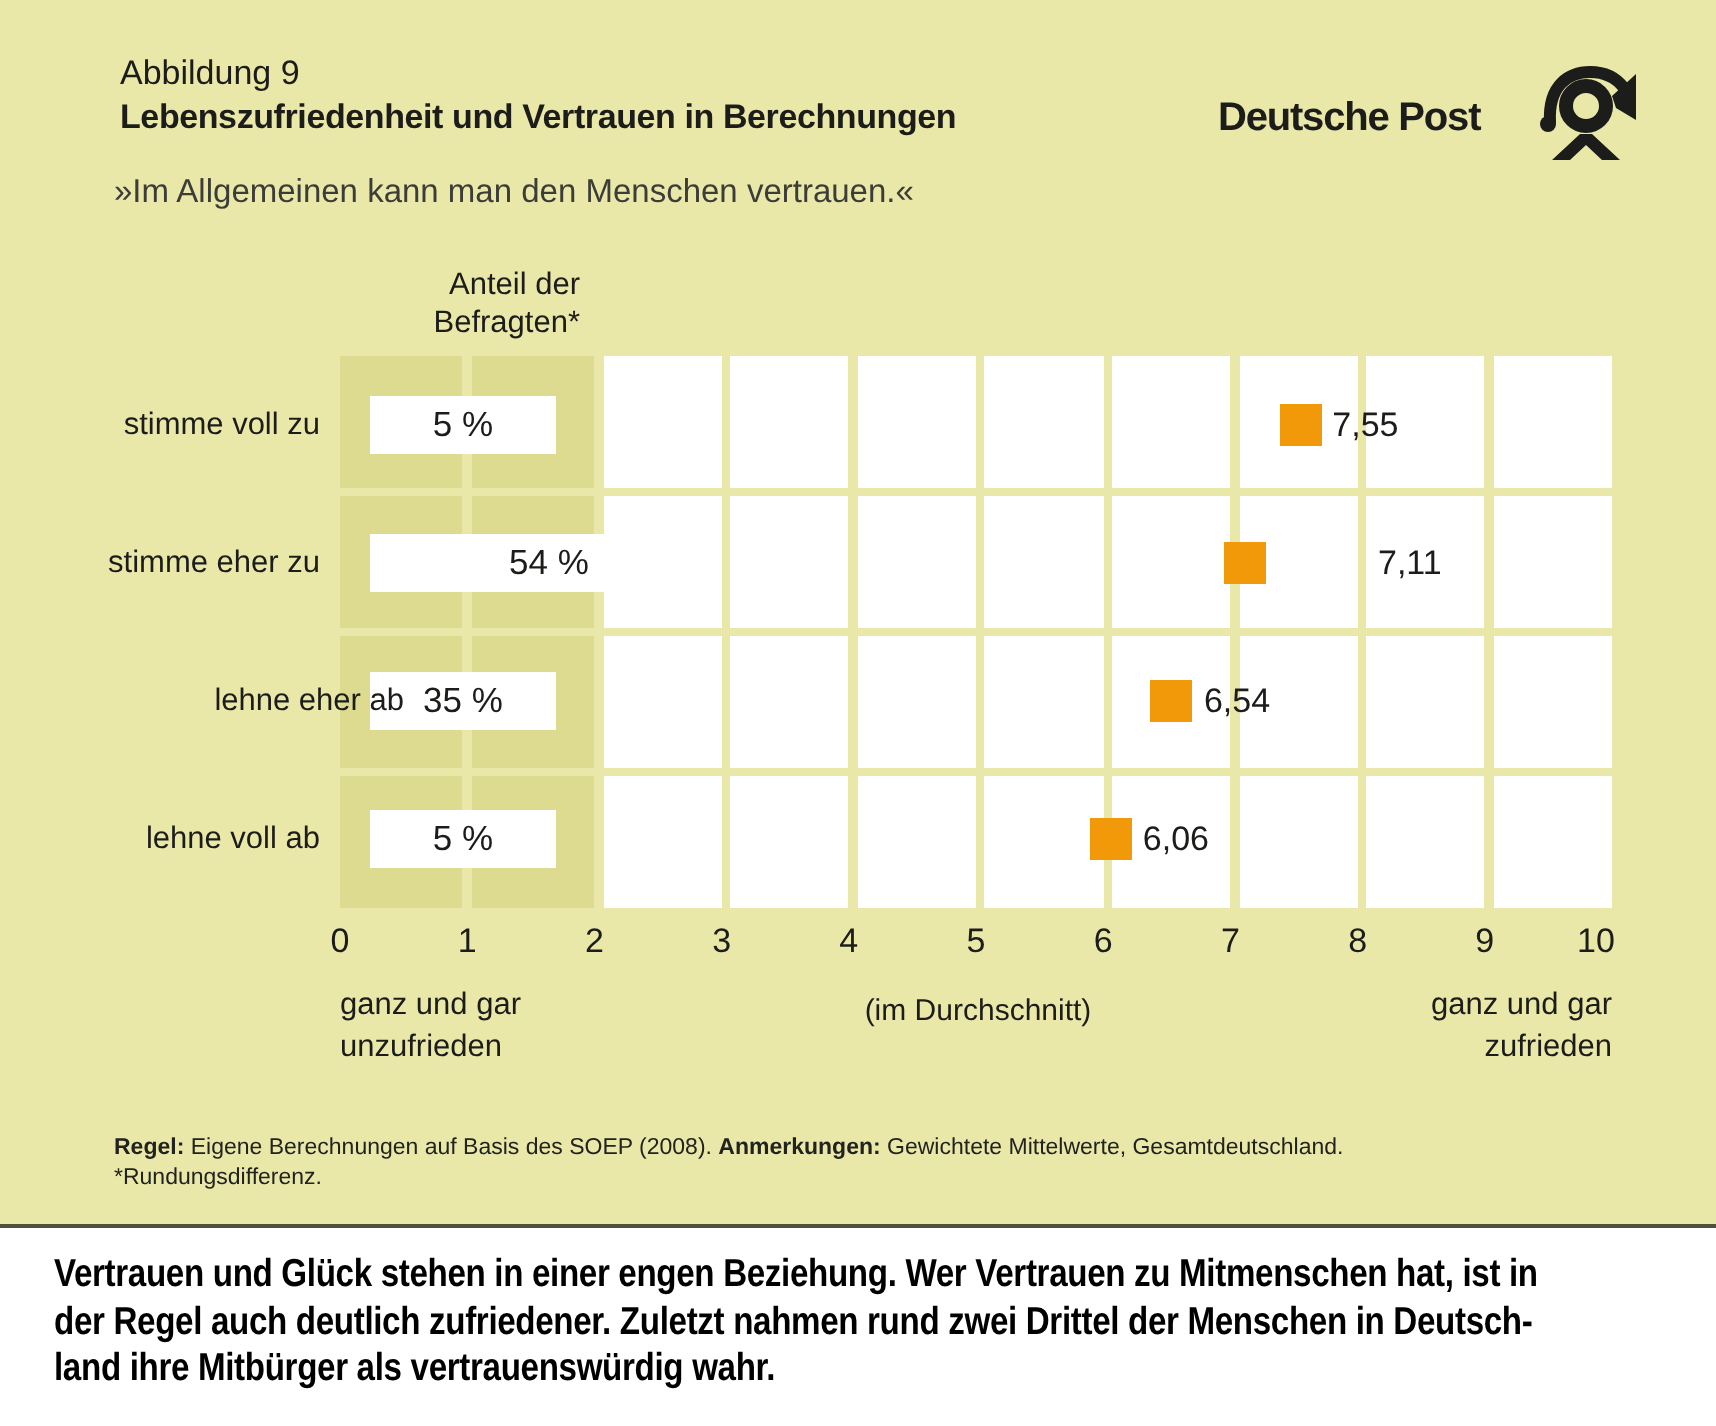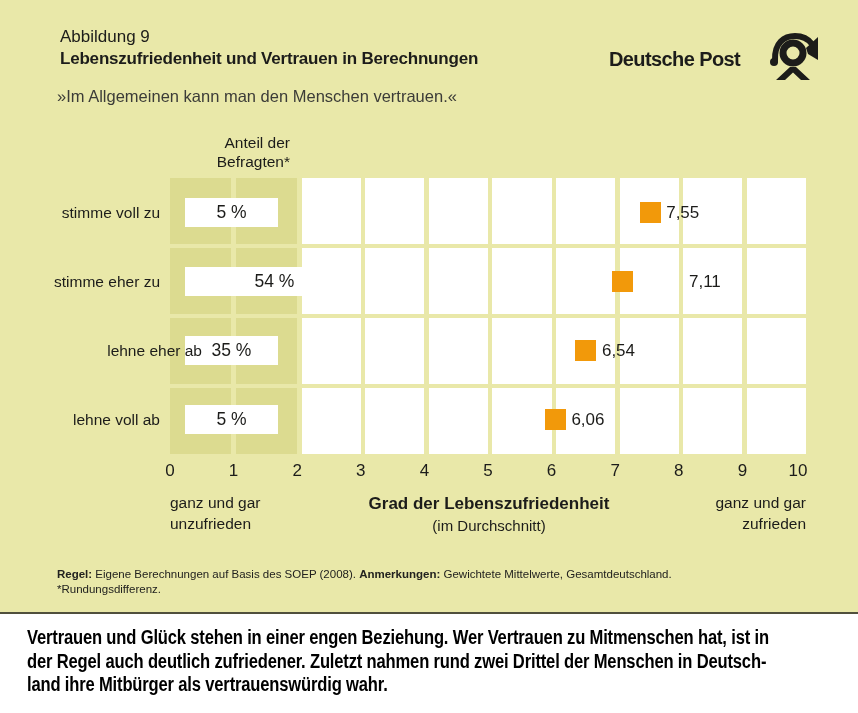--- a/index.html
+++ b/index.html
@@ -144,21 +144,20 @@
         <div class="xtick" style="left: 656.8px;">8</div>
         <div class="xtick" style="left: 720.4px;">9</div>
         <div class="xtick" style="left: 776px;">10</div>
       </div>
 
     <div class="cap-left">
       <span>ganz und gar</span><br>
       <span>unzufrieden</span>
     </div>
     <div class="cap-center">
-      <div class="main">Grad der Lebenszufriedenheit</div>
       <div class="sub">(im Durchschnitt)</div>
     </div>
     <div class="cap-right">
       <span>ganz und gar</span><br>
       <span>zufrieden</span>
     </div>
 
     <div class="footer">
       <div>
         <b>Regel:</b><span> Eigene Berechnungen auf Basis des SOEP (2008). </span><b>Anmerkungen:</b><span> Gewichtete Mittelwerte, Gesamtdeutschland.</span>

